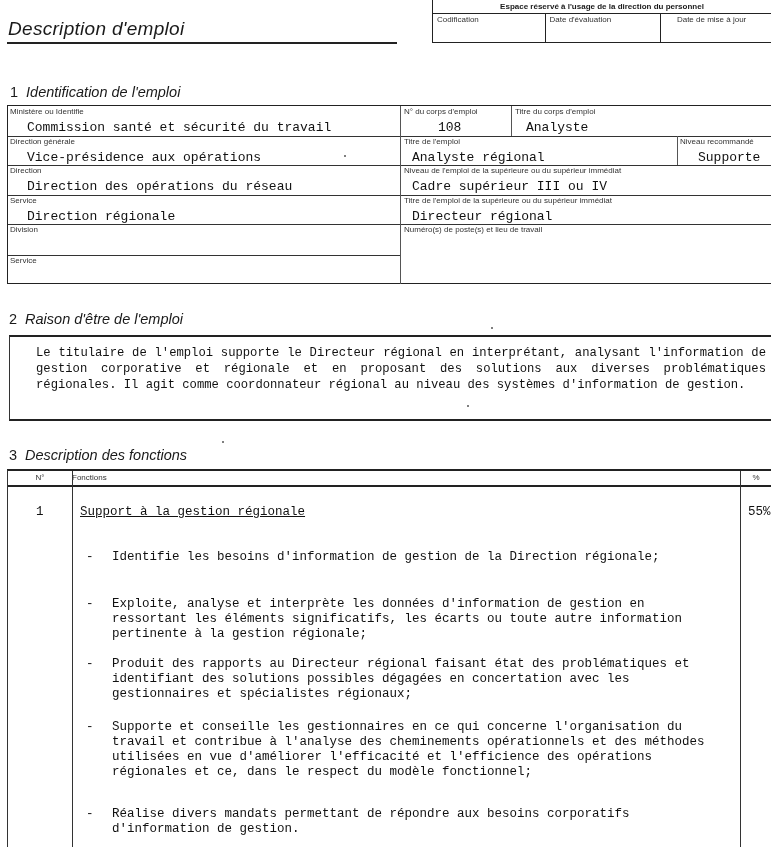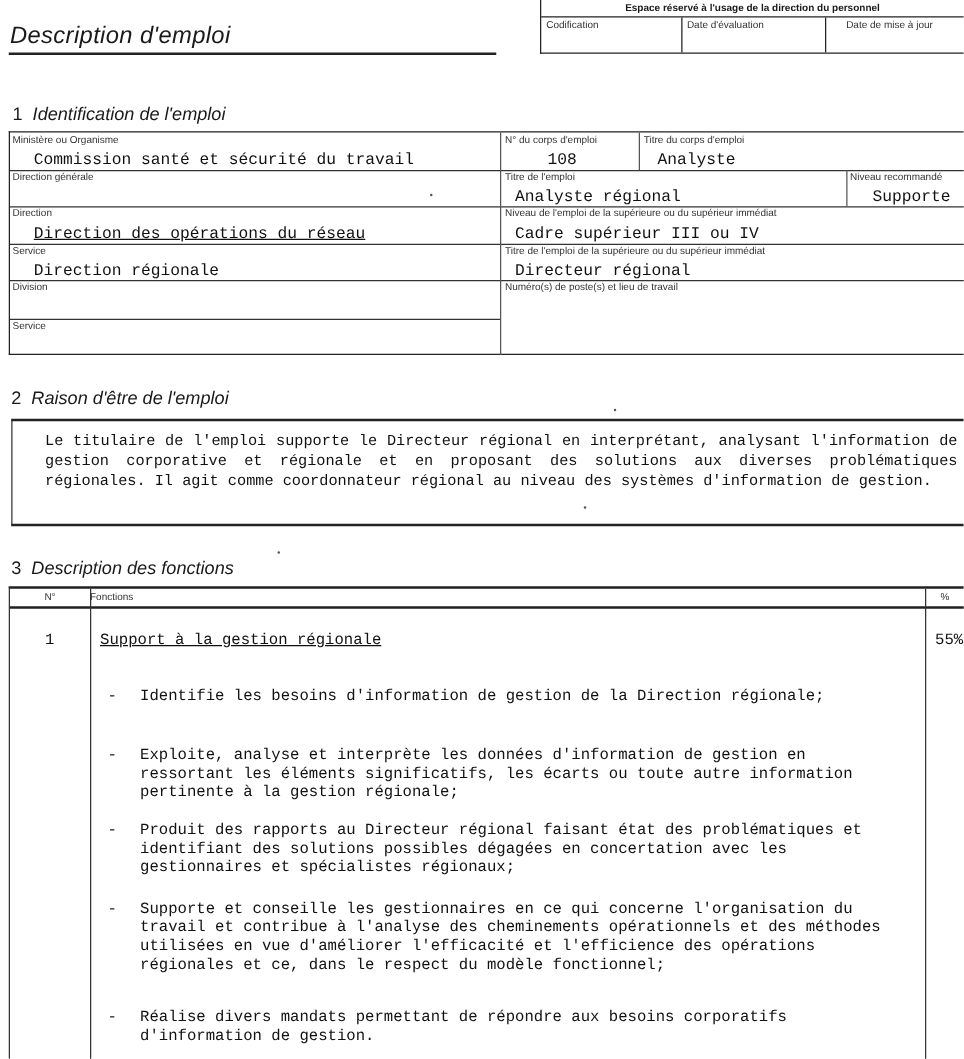--- a/index.html
+++ b/index.html
@@ -121,39 +121,40 @@
   <div class="hline" style="left:0; top:59px; width:764px;"></div>
   <div class="hline" style="left:0; top:89px; width:764px;"></div>
   <div class="hline" style="left:0; top:118px; width:764px;"></div>
   <div class="hline" style="left:0; top:149px; width:392px;"></div>
   <div class="hline" style="left:392px; top:30px; width:372px;"></div>
 
   <div class="vline" style="left:392px; top:0; height:178px;"></div>
   <div class="vline" style="left:503px; top:0; height:30px;"></div>
   <div class="vline" style="left:669px; top:30px; height:29px;"></div>
 
-  <div class="lbl" style="left:2px; top:1px;">Ministère ou Organisme</div>
+  <div class="lbl" style="left:2px; top:1px;">Ministère ou Identifie</div>
   <div class="val" style="left:19px; top:14px;">Commission santé et sécurité du travail</div>
 
   <div class="lbl" style="left:396px; top:1px;">N° du corps d'emploi</div>
   <div class="val" style="left:430px; top:14px;">108</div>
 
   <div class="lbl" style="left:507px; top:1px;">Titre du corps d'emploi</div>
   <div class="val" style="left:518px; top:14px;">Analyste</div>
 
   <div class="lbl" style="left:2px; top:31px;">Direction générale</div>
+  <div class="val" style="left:19px; top:44px;">Vice-présidence aux opérations</div>
 
   <div class="lbl" style="left:396px; top:31px;">Titre de l'emploi</div>
   <div class="val" style="left:404px; top:44px;">Analyste régional</div>
 
   <div class="lbl" style="left:672px; top:31px;">Niveau recommandé</div>
   <div class="val" style="left:690px; top:44px;">Supporte</div>
 
   <div class="lbl" style="left:2px; top:60px;">Direction</div>
-  <div class="val" style="left:19px; top:73px;text-decoration:underline;">Direction des opérations du réseau</div>
+  <div class="val" style="left:19px; top:73px;">Direction des opérations du réseau</div>
 
   <div class="lbl" style="left:396px; top:60px;">Niveau de l'emploi de la supérieure ou du supérieur immédiat</div>
   <div class="val" style="left:404px; top:73px;">Cadre supérieur III ou IV</div>
 
   <div class="lbl" style="left:2px; top:90px;">Service</div>
   <div class="val" style="left:19px; top:103px;">Direction régionale</div>
 
   <div class="lbl" style="left:396px; top:90px;">Titre de l'emploi de la supérieure ou du supérieur immédiat</div>
   <div class="val" style="left:404px; top:103px;">Directeur régional</div>
 

